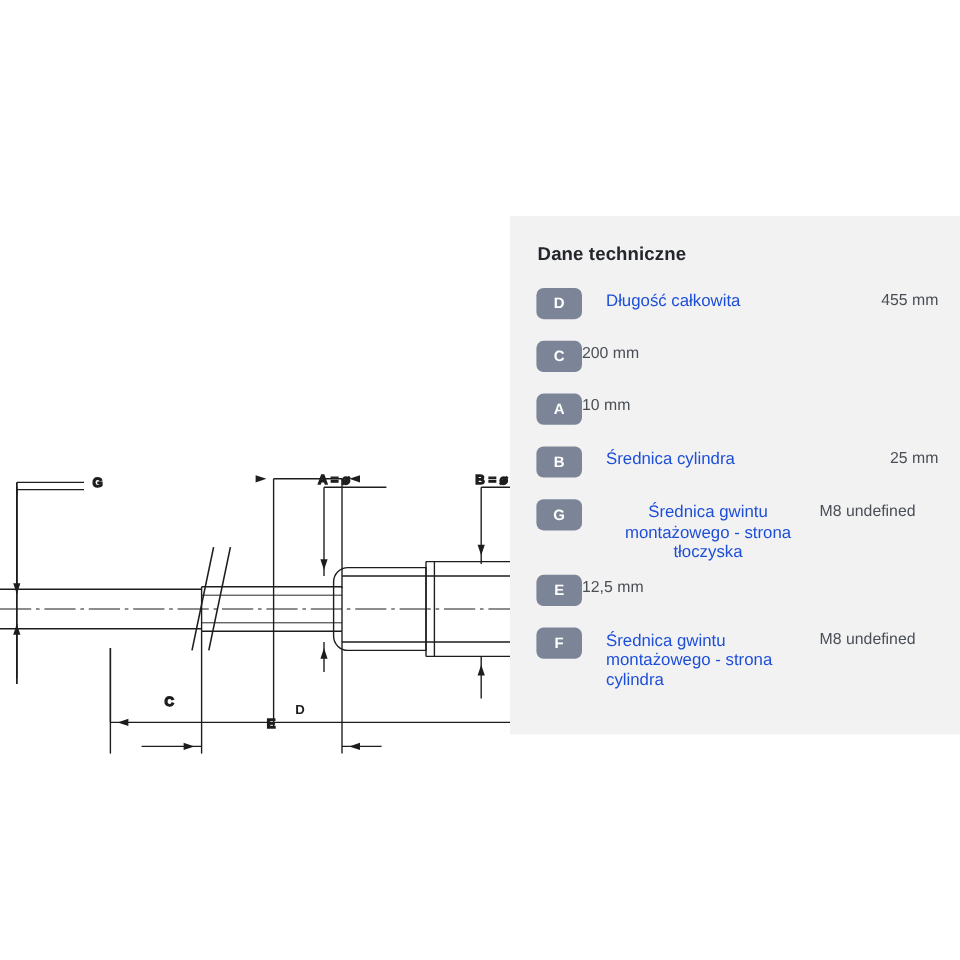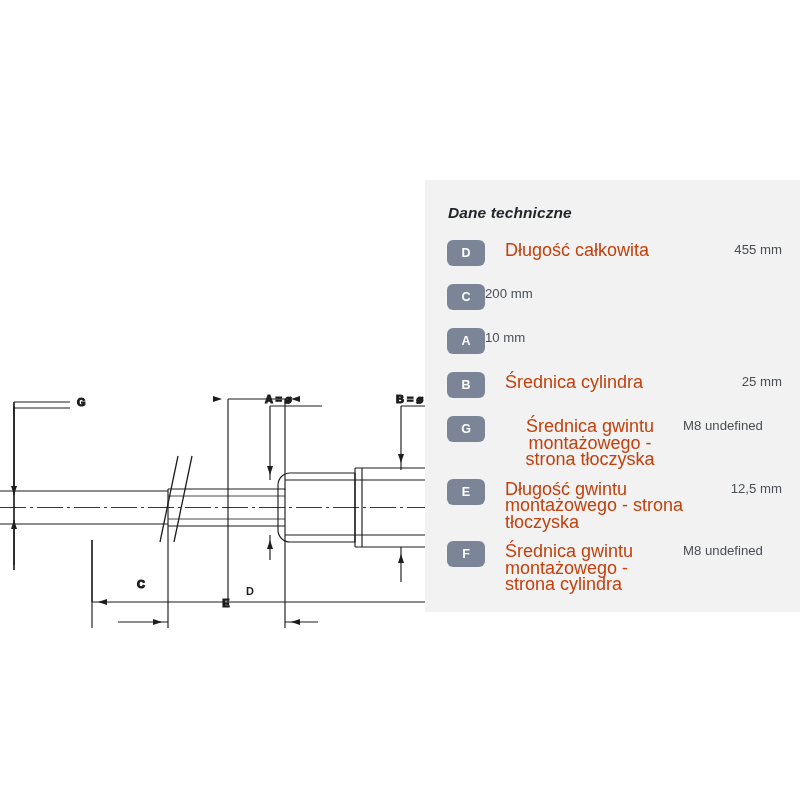--- a/index.html
+++ b/index.html
@@ -42,21 +42,20 @@
     box-sizing: border-box;
     padding: 18px 10px 14px 22px;
   }
   #spec-title {
     font-size: 15.5px;
     font-weight: bold;
     color: #23262b;
     letter-spacing: 0.1px;
     margin: 6px 0 12px 0;
     padding-left: 1px;
-    font-style: italic;
   }
   .spec-row {
     display: flex;
     align-items: flex-start;
     padding: 5px 0 5px 0;
     min-height: 34px;
   }
   .spec-badge {
     flex: 0 0 auto;
     width: 38px;
@@ -66,23 +65,23 @@
     color: #ffffff;
     font-size: 12.5px;
     font-weight: 600;
     display: flex;
     align-items: center;
     justify-content: center;
     margin-top: 1px;
   }
   .spec-label {
     flex: 1 1 auto;
-    font-size: 18px;
+    font-size: 14px;
     line-height: 16.5px;
-    color: #c2410c;
+    color: #1d4ed8;
     padding-left: 20px;
     padding-right: 8px;
     padding-top: 3px;
   }
   .spec-value {
     flex: 0 0 auto;
     font-size: 13.2px;
     line-height: 16.5px;
     color: #4a4f56;
     text-align: left;
@@ -239,21 +238,20 @@
   </div>
 
   <div class="spec-row">
     <div class="spec-badge">G</div>
     <div class="spec-label" style="max-width:170px;text-align:center;">Średnica gwintu montażowego - strona tłoczyska</div>
     <div class="spec-value">M8 undefined</div>
   </div>
 
   <div class="spec-row row-wide">
     <div class="spec-badge">E</div>
-    <div class="spec-label" style="max-width:232px;">Długość gwintu montażowego - strona tłoczyska</div>
     <div class="spec-value">12,5 mm</div>
   </div>
 
   <div class="spec-row">
     <div class="spec-badge">F</div>
     <div class="spec-label" style="max-width:170px;">Średnica gwintu montażowego - strona cylindra</div>
     <div class="spec-value">M8 undefined</div>
   </div>
 </div>
 

